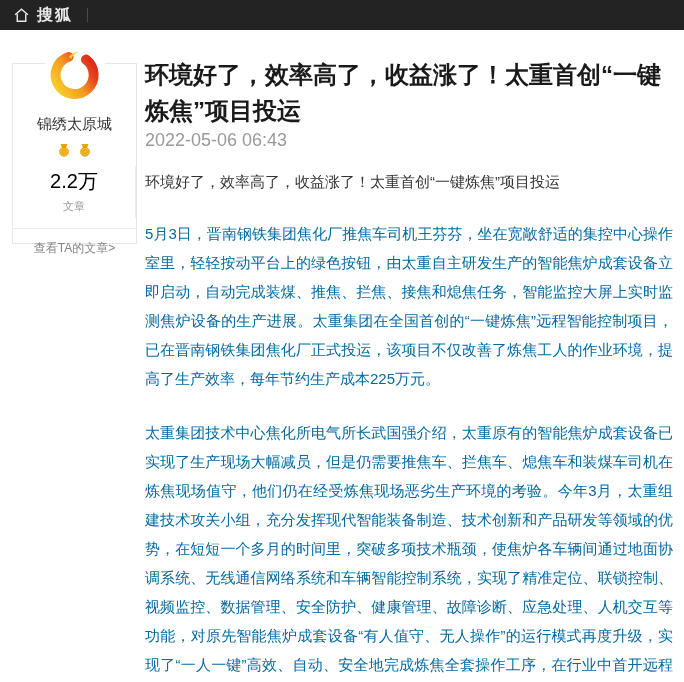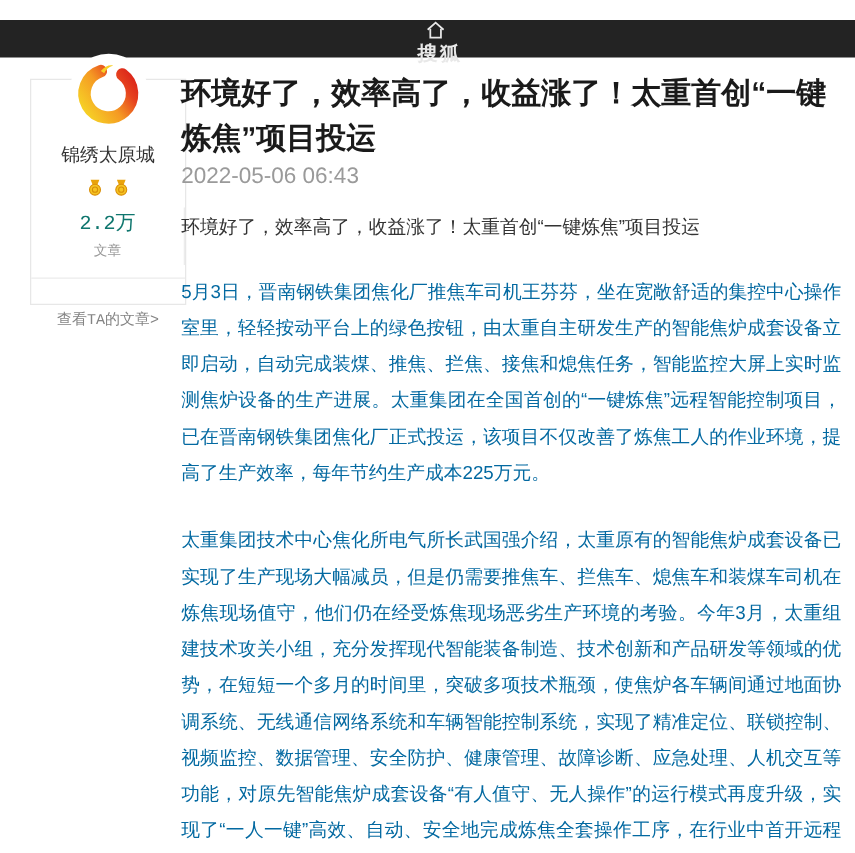--- a/index.html
+++ b/index.html
@@ -6,44 +6,42 @@
   html, body {
     width: 684px; height: 682px;
     background: #ffffff;
     font-family: "Liberation Sans", "DejaVu Sans", sans-serif;
     overflow: hidden;
   }
   .page { position: relative; width: 684px; height: 682px; }
 
   
   .topbar {
-    position: absolute; left: 0; top: 16px;
+    position: absolute; left: 0; top: 0;
     width: 684px; height: 30px;
     background: #232323;
     display: flex; align-items: center;
     padding-left: 13px;
-    flex-direction: column;
   }
   .home-icon { width: 17px; height: 17px; display: inline-block; }
   .brand {
     color: #e8e8e8; font-size: 16px; font-weight: bold;
     margin-left: 7px; letter-spacing: 2px; cursor: pointer;
   }
   .topbar-divider {
     width: 1px; height: 14px; background: #4a4a4a; margin-left: 14px;
   }
 
   
   .profile-card {
-    position: absolute; left: 24px; top: 63px;
+    position: absolute; left: 12px; top: 63px;
     width: 125px; height: 181px;
     background: #ffffff;
     border: 1px solid #e7e7e7;
     text-align: center;
-    font-family: Liberation Mono, monospace;
   }
   .avatar {
     position: absolute; left: 50%; top: -21px;
     transform: translateX(-50%);
     width: 64px; height: 64px; border-radius: 50%;
     background: #ffffff;
     display: flex; align-items: center; justify-content: center;
     cursor: pointer;
   }
   .avatar svg { width: 58px; height: 58px; }
@@ -55,28 +53,28 @@
     margin-top: 9px;
     display: flex; justify-content: center; gap: 7px;
   }
   .badge-icon { width: 14px; height: 14px; display: inline-block; }
   .stats {
     margin-top: 9px;
     display: flex;
   }
   .stat { flex: 1; padding: 2px 0 4px 0; }
   .stat:first-child { border-right: 1px solid #ececec; }
-  .stat-value { font-size: 16px; color: #0f766e; }
+  .stat-value { font-size: 20px; color: #000000; }
   .stat-label { font-size: 11px; color: #999999; margin-top: 4px; }
   .card-divider {
     border-top: 1px solid #ececec;
     margin-top: 10px;
   }
   .view-link {
-    display: block; margin-top: 24px;
+    display: block; margin-top: 11px;
     font-size: 12px; color: #848484; cursor: pointer;
     text-decoration: none;
   }
 
   
   .article {
     position: absolute; left: 145px; top: 57px;
     width: 528px;
   }
   .article-title {

